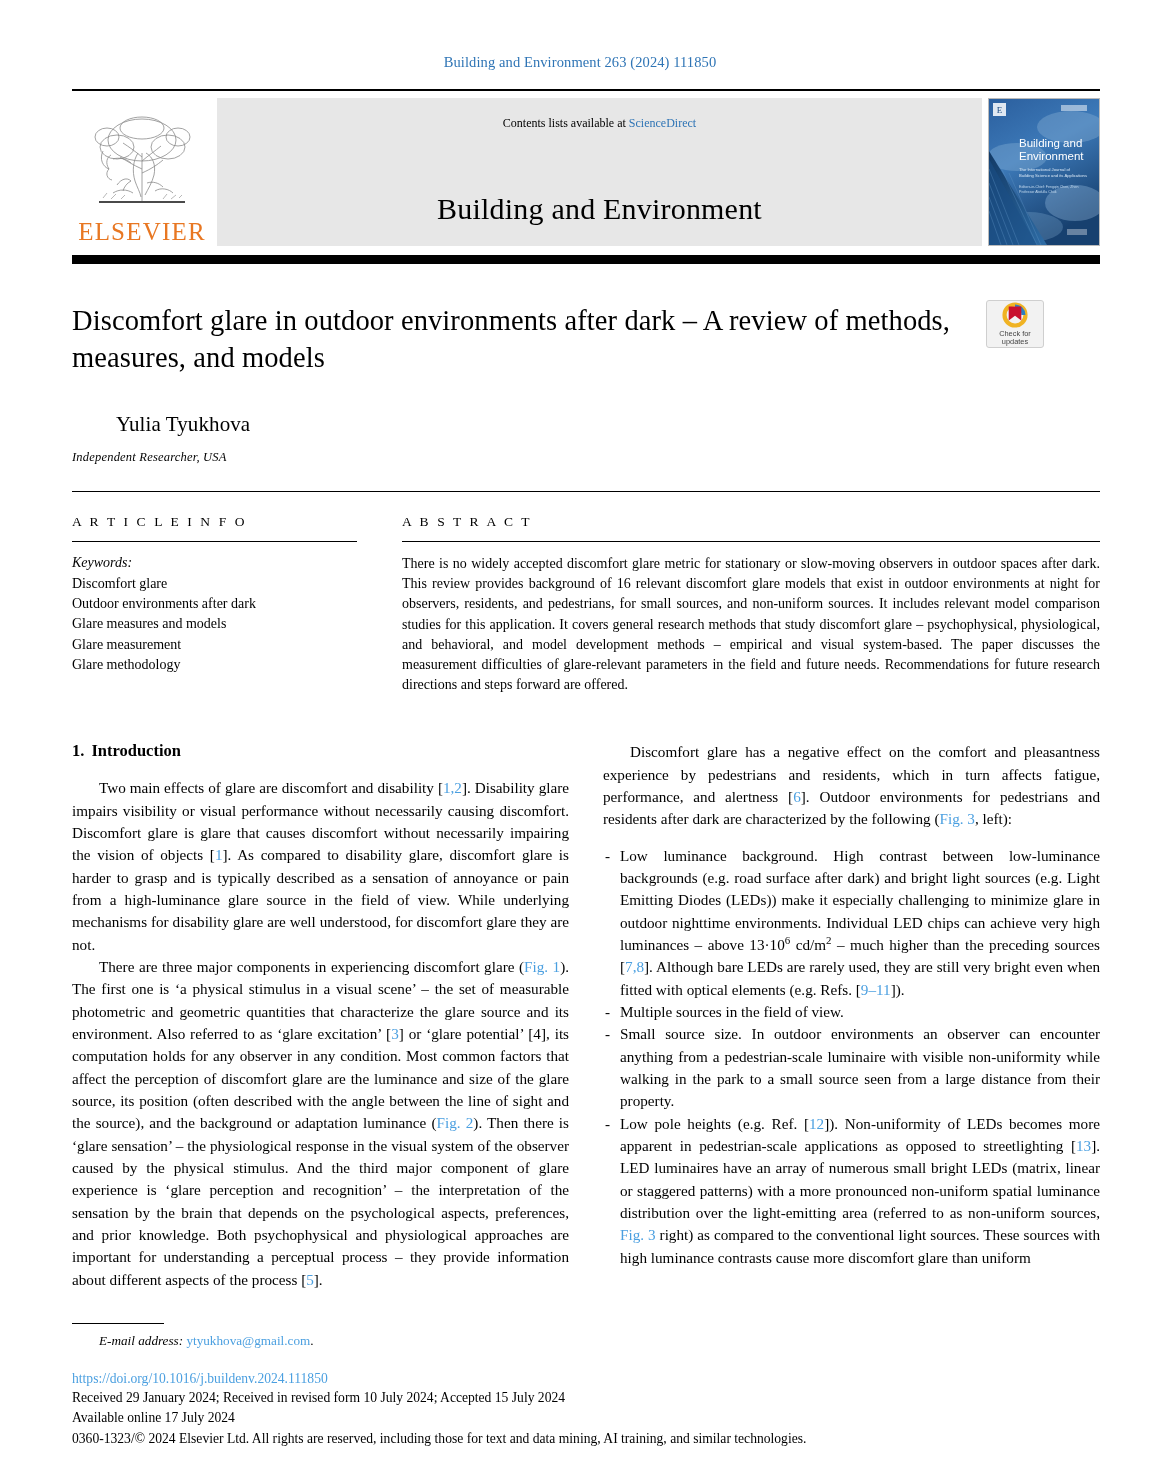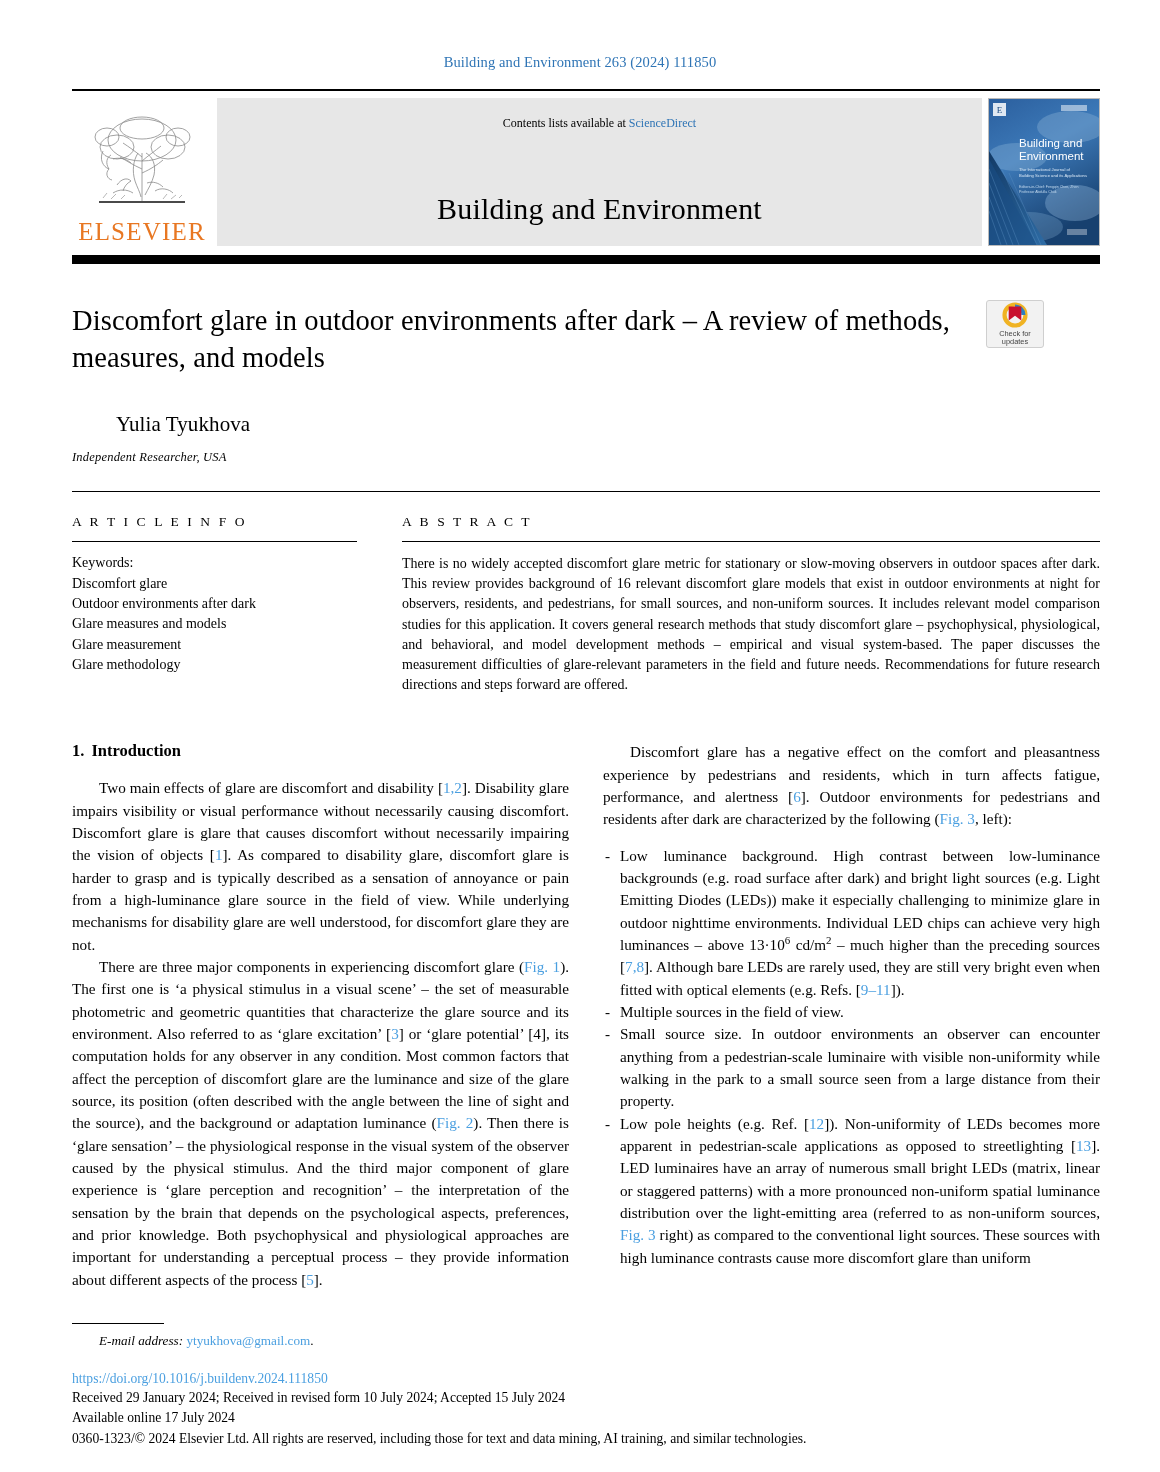--- a/index.html
+++ b/index.html
@@ -148,21 +148,21 @@
   }
   .col-info { flex: 0 0 285px; }
   .col-abs  { flex: 1 1 auto; }
   .sec-label {
     font-size: 13.5px;
     letter-spacing: 2.6px;
     font-weight: normal;
   }
   .sec-rule { border-top: 1.1px solid #000; margin-top: 11px; }
   .keywords { margin-top: 11px; font-size: 14px; line-height: 1.46; }
-  .keywords .kw-head { }
+  .keywords .kw-head { font-style: italic; }
   .abstract {
     margin-top: 12px;
     font-size: 14px;
     line-height: 1.44;
     text-align: justify;
     hyphens: none;
   }
 
   
   .body-cols {

